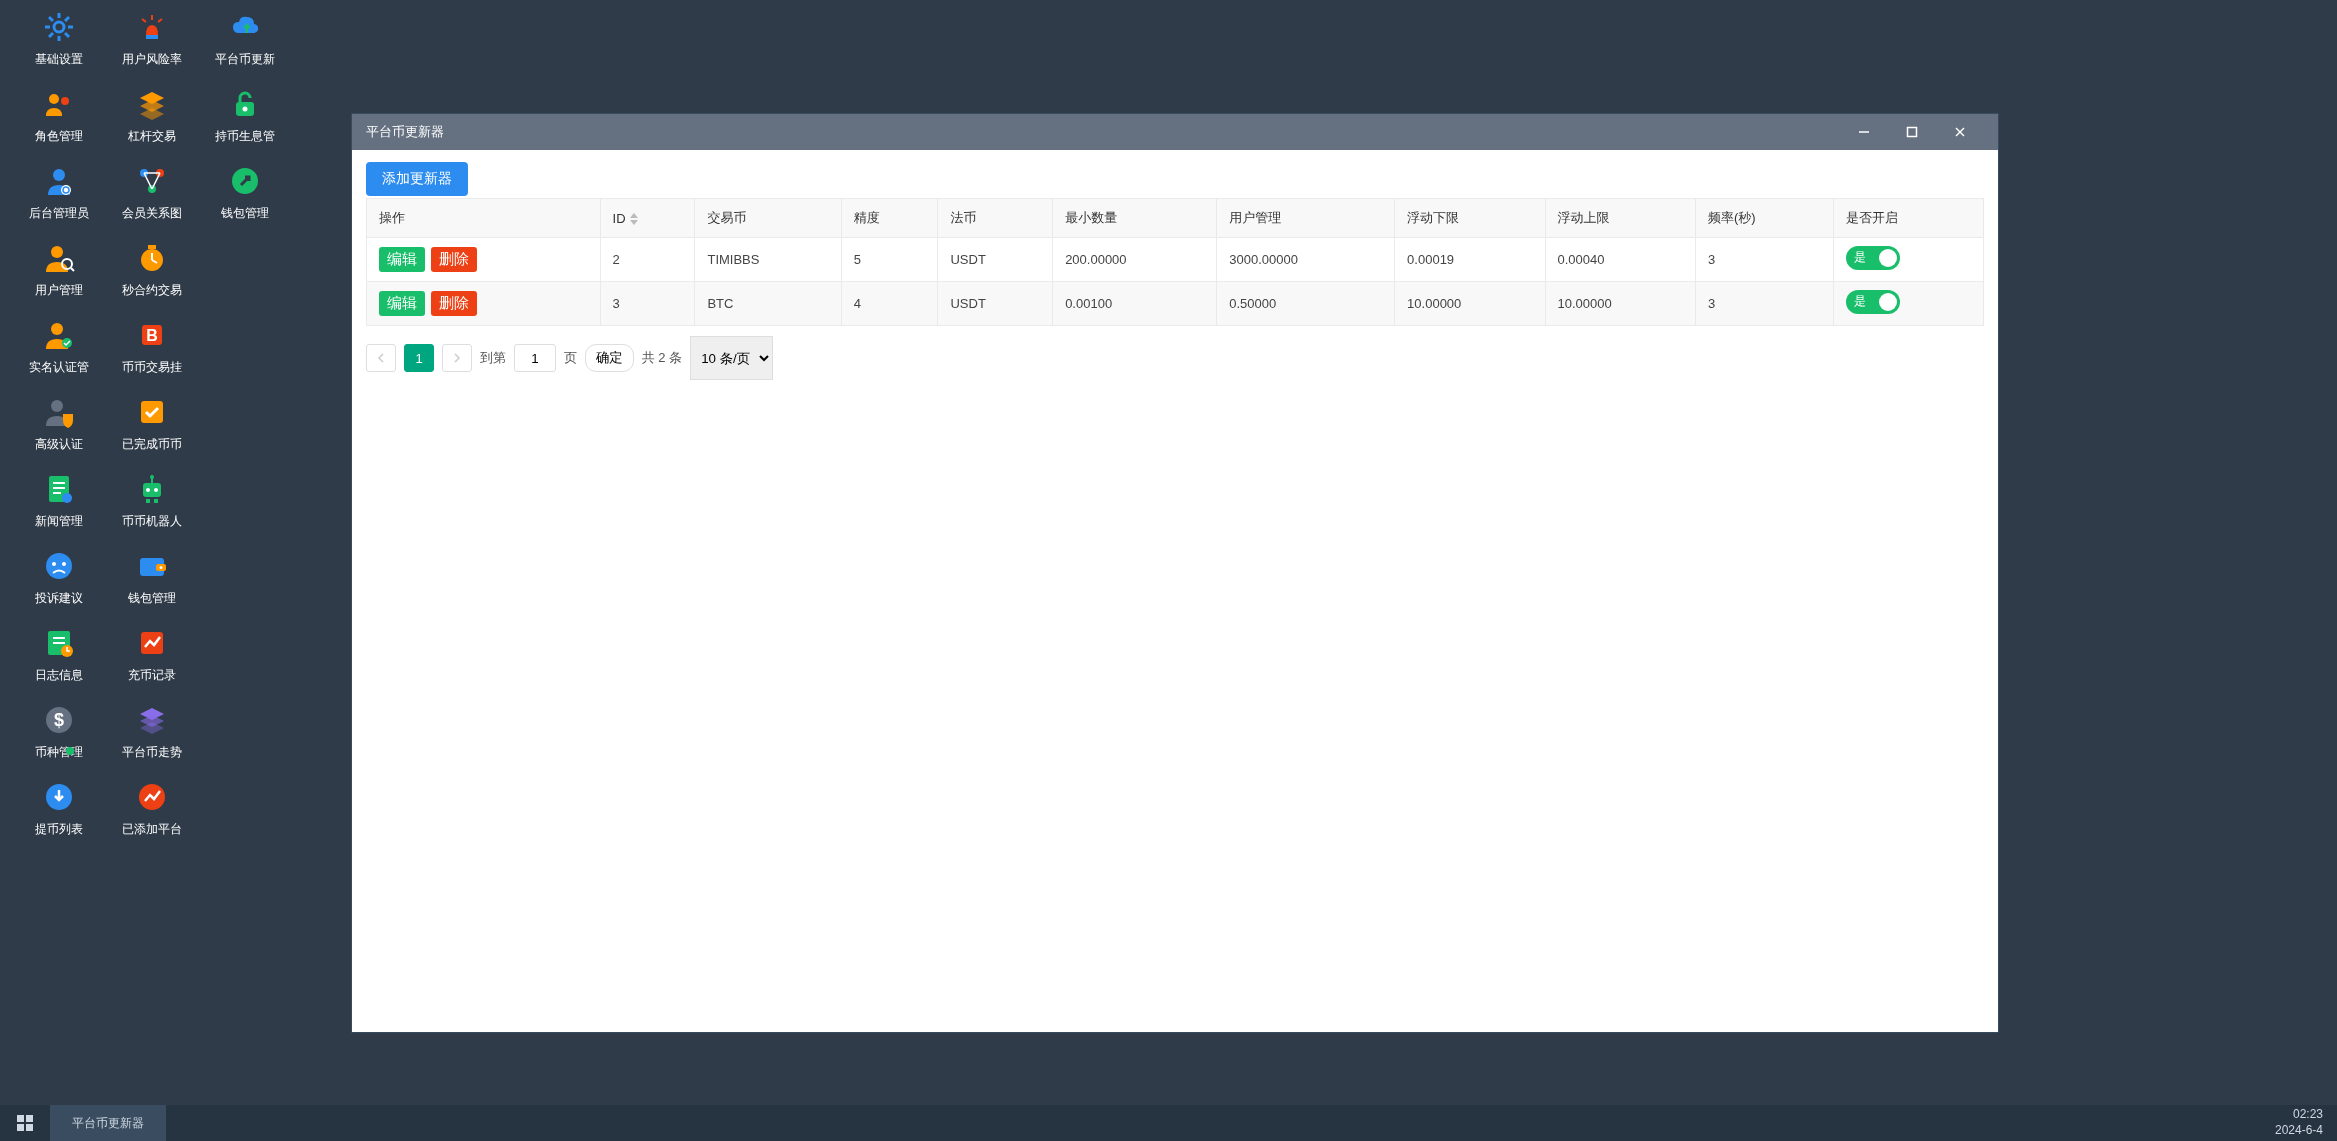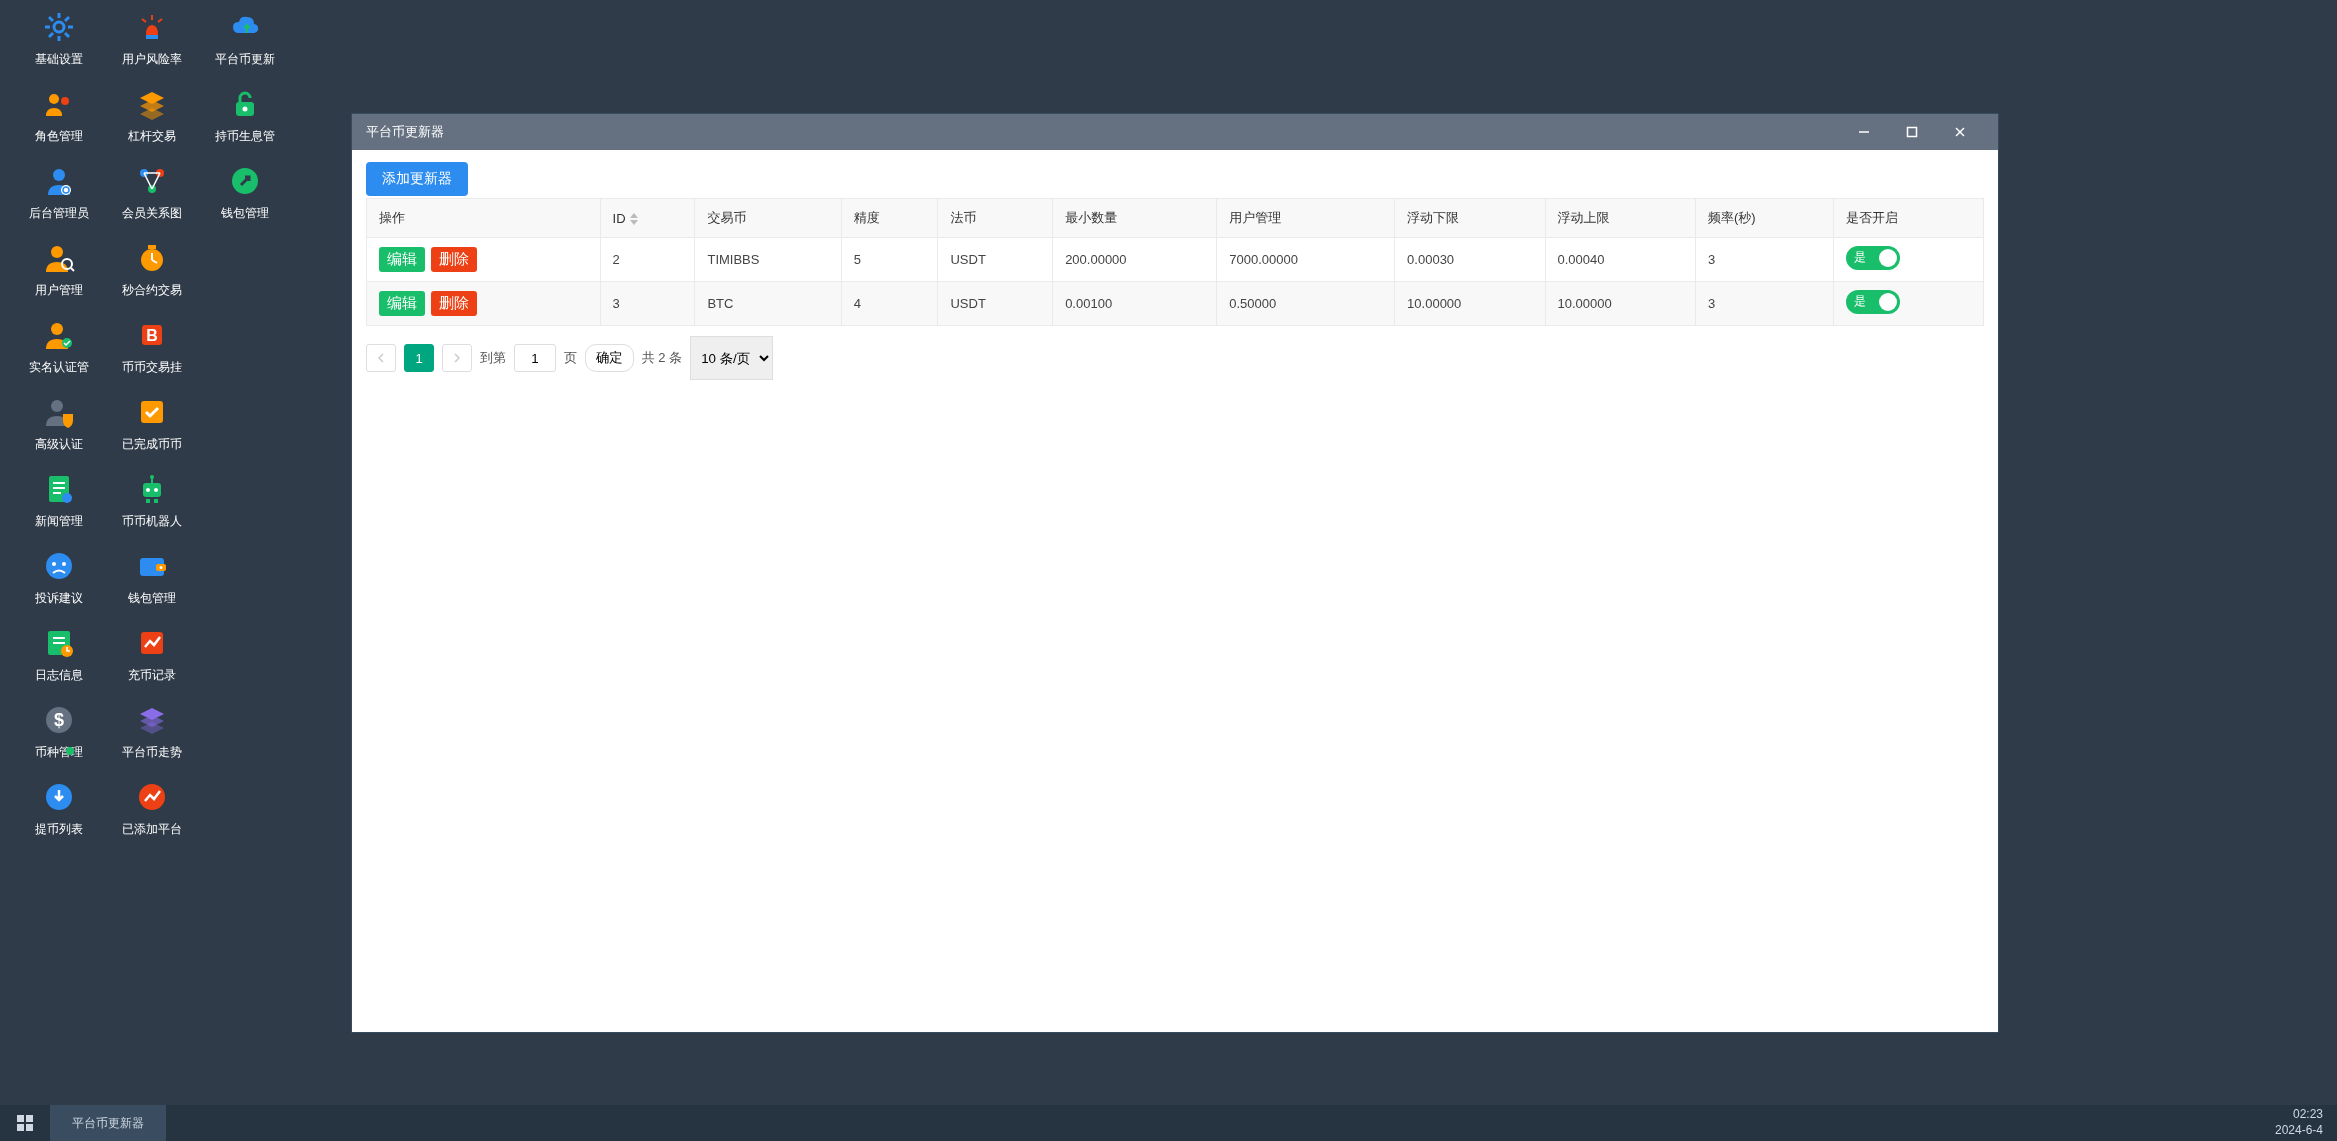--- a/index.html
+++ b/index.html
@@ -381,22 +381,22 @@
           </tr>
         </thead>
       <tbody id="tbody">
           <tr>
             <td><span class="tag-btn tag-edit">编辑</span><span class="tag-btn tag-del">删除</span></td>
             <td>2</td>
             <td>TIMIBBS</td>
             <td>5</td>
             <td>USDT</td>
             <td>200.00000</td>
-            <td>7000.00000</td>
-            <td>0.00030</td>
+            <td>3000.00000</td>
+            <td>0.00019</td>
             <td>0.00040</td>
             <td>3</td>
             <td><span class="switch"><span class="sw-label">是</span><span class="knob"></span></span></td>
           </tr>
           <tr>
             <td><span class="tag-btn tag-edit">编辑</span><span class="tag-btn tag-del">删除</span></td>
             <td>3</td>
             <td>BTC</td>
             <td>4</td>
             <td>USDT</td>

